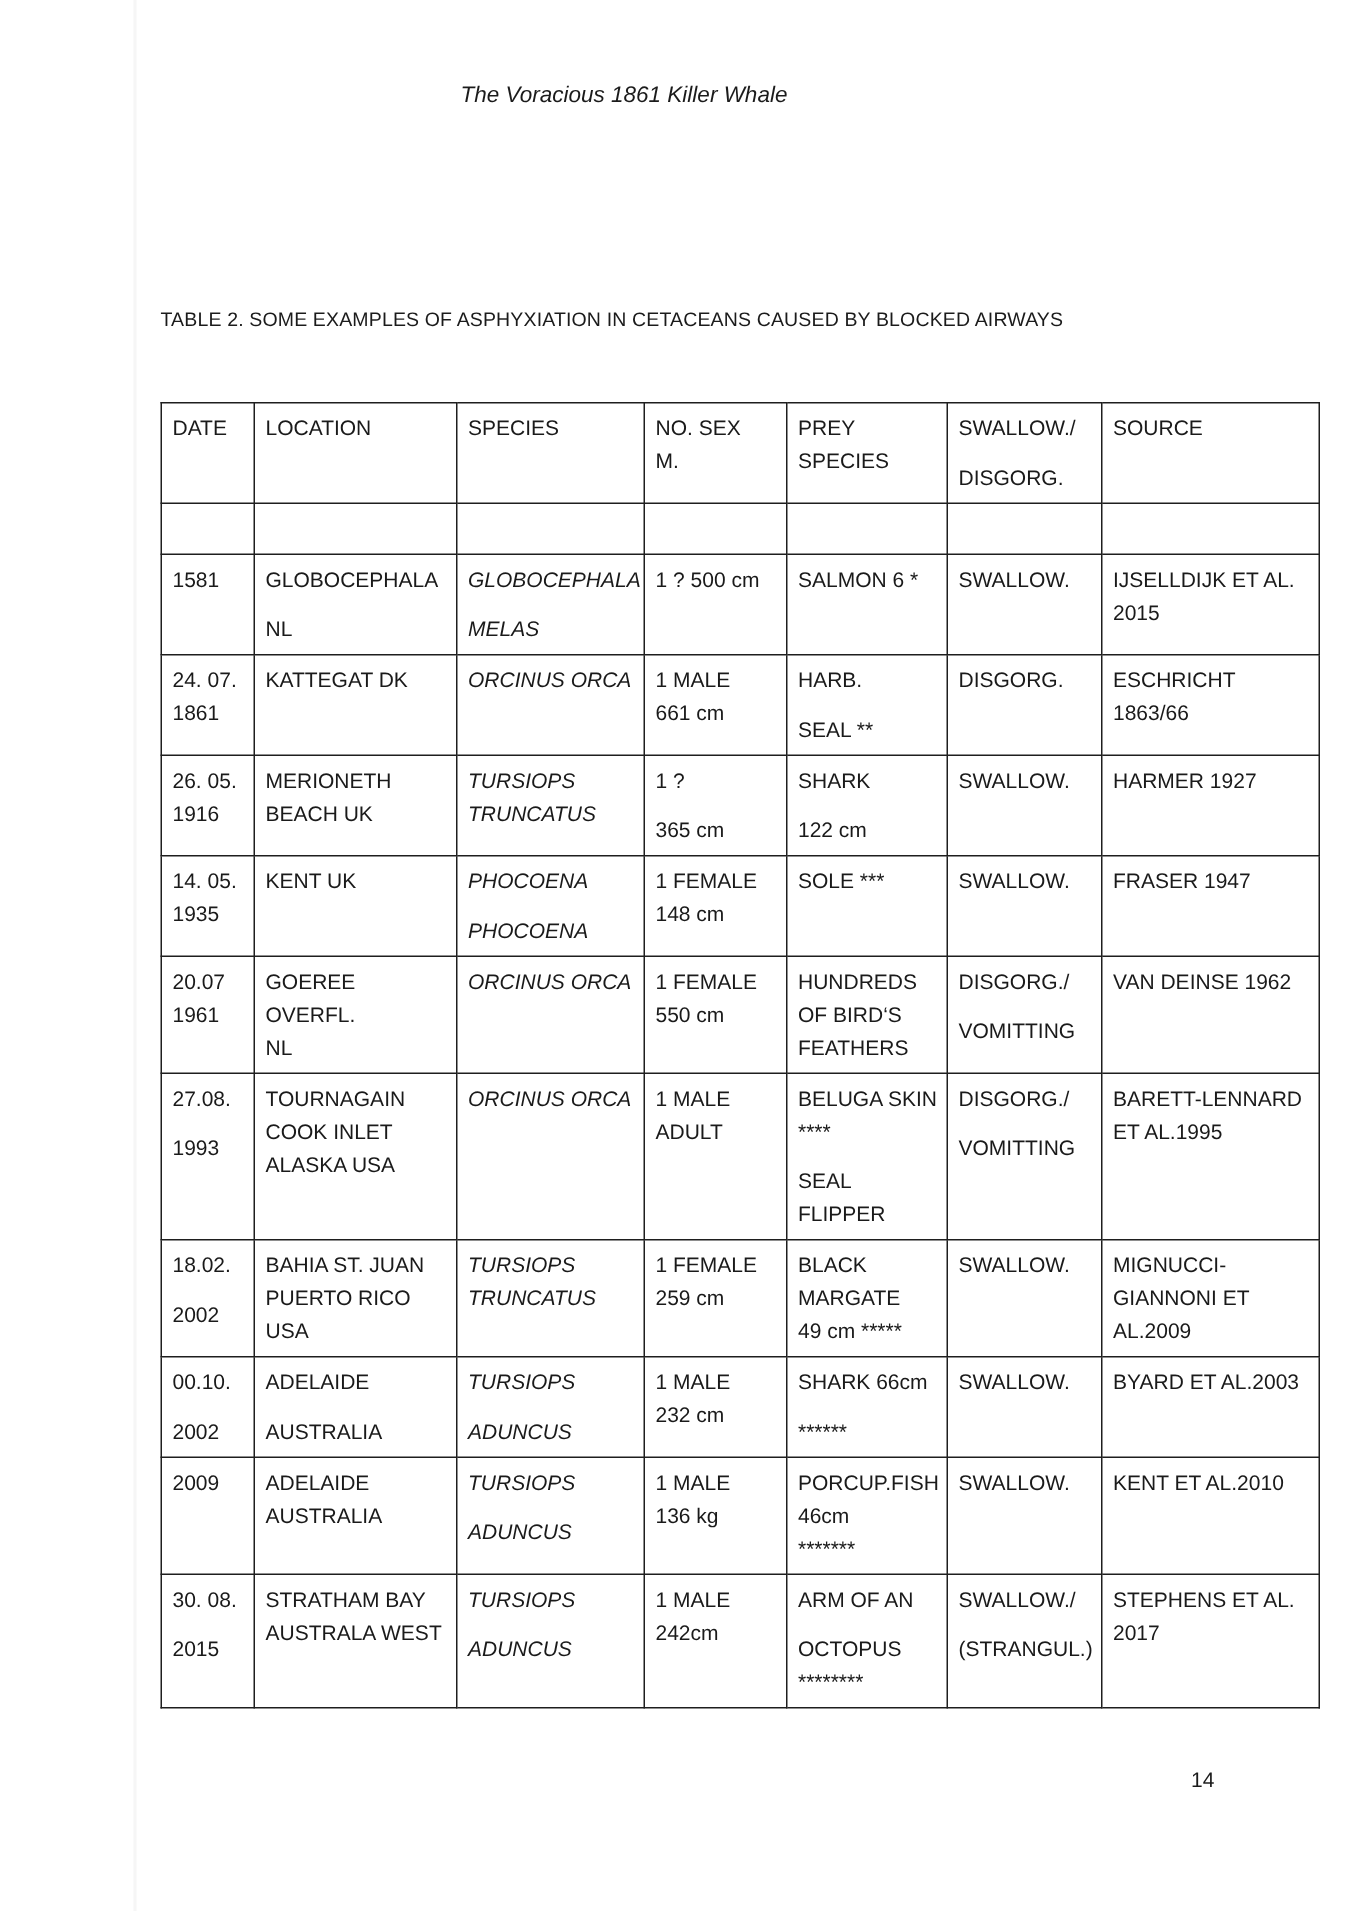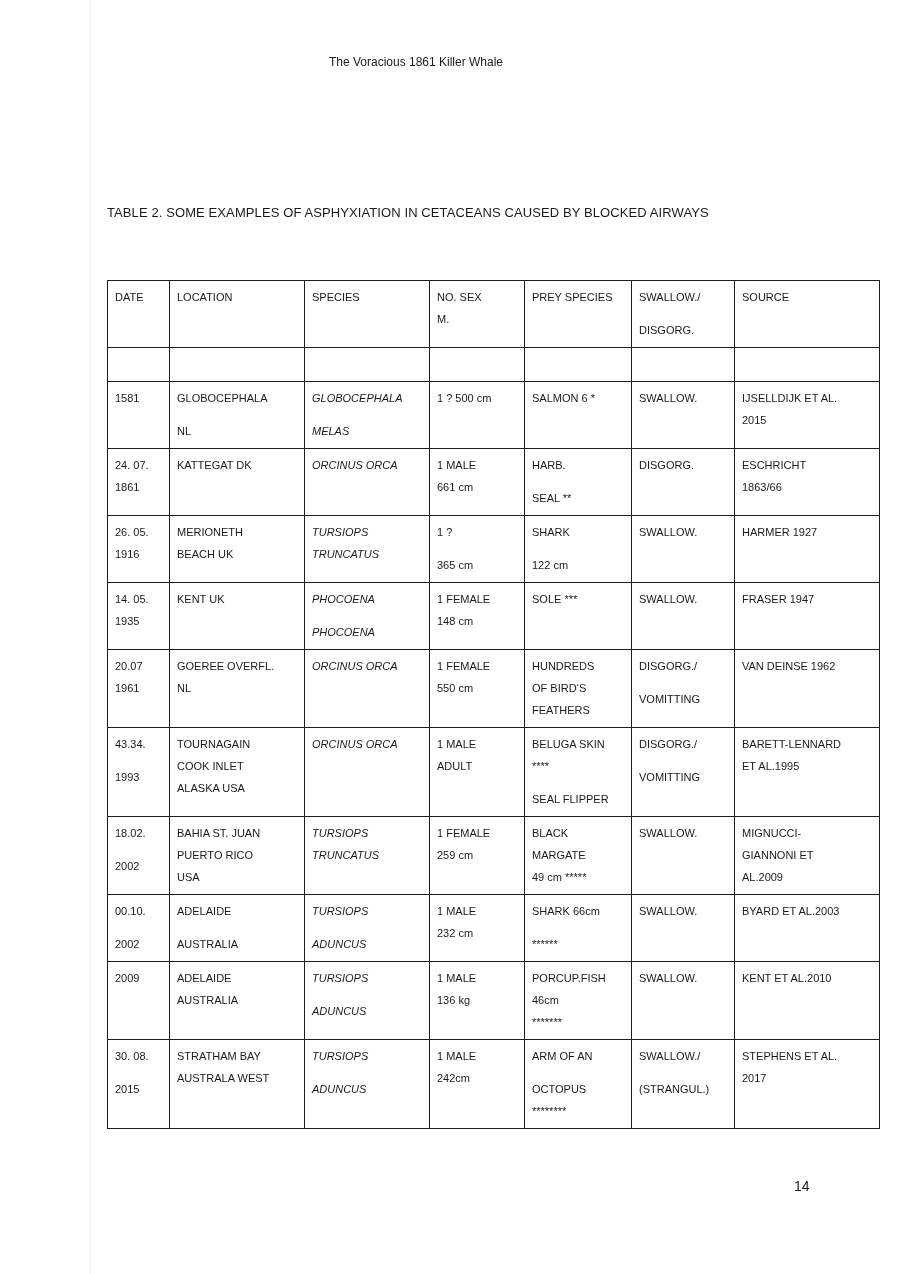--- a/index.html
+++ b/index.html
@@ -11,35 +11,36 @@
     position: relative;
     overflow: hidden;
   }
   .page-edge {
     position: absolute; left: 89px; top: 0; bottom: 0; width: 2px;
     background: #f6f6f6;
   }
   .running-head {
     position: absolute; top: 55px; left: 0; width: 832px;
     text-align: center;
-    font-size: 12px;
+    font-style: italic;
+    font-size: 15px;
     color: #1b1b1b;
   }
   .table-caption {
     position: absolute; top: 205px; left: 107px;
     font-size: 13px;
     letter-spacing: 0.1px;
     color: #1b1b1b;
   }
   .doc-table {
-    position: absolute; top: 280px; left: 107px;
+    position: absolute; top: 268px; left: 107px;
     border-collapse: collapse;
     table-layout: fixed;
     width: 772px;
-    font-size: 11px;
+    font-size: 14px;
   }
   .doc-table th, .doc-table td {
     border: 1px solid #1e1e1e;
     vertical-align: top;
     text-align: left;
     font-weight: normal;
     padding: 5px 4px 6px 7px;
     line-height: 22px;
     color: #1a1a1a;
   }
@@ -239,21 +240,21 @@
         <td>
           <div class="para">DISGORG./</div>
           <div class="para">VOMITTING</div>
         </td>
         <td>
           <div class="para">VAN DEINSE 1962</div>
         </td>
       </tr>
       <tr>
         <td>
-          <div class="para">43.34.</div>
+          <div class="para">27.08.</div>
           <div class="para">1993</div>
         </td>
         <td>
           <div class="para">TOURNAGAIN<br>COOK INLET<br>ALASKA USA</div>
         </td>
         <td class="species">
           <div class="para">ORCINUS ORCA</div>
         </td>
         <td>
           <div class="para">1 MALE<br>ADULT</div>

